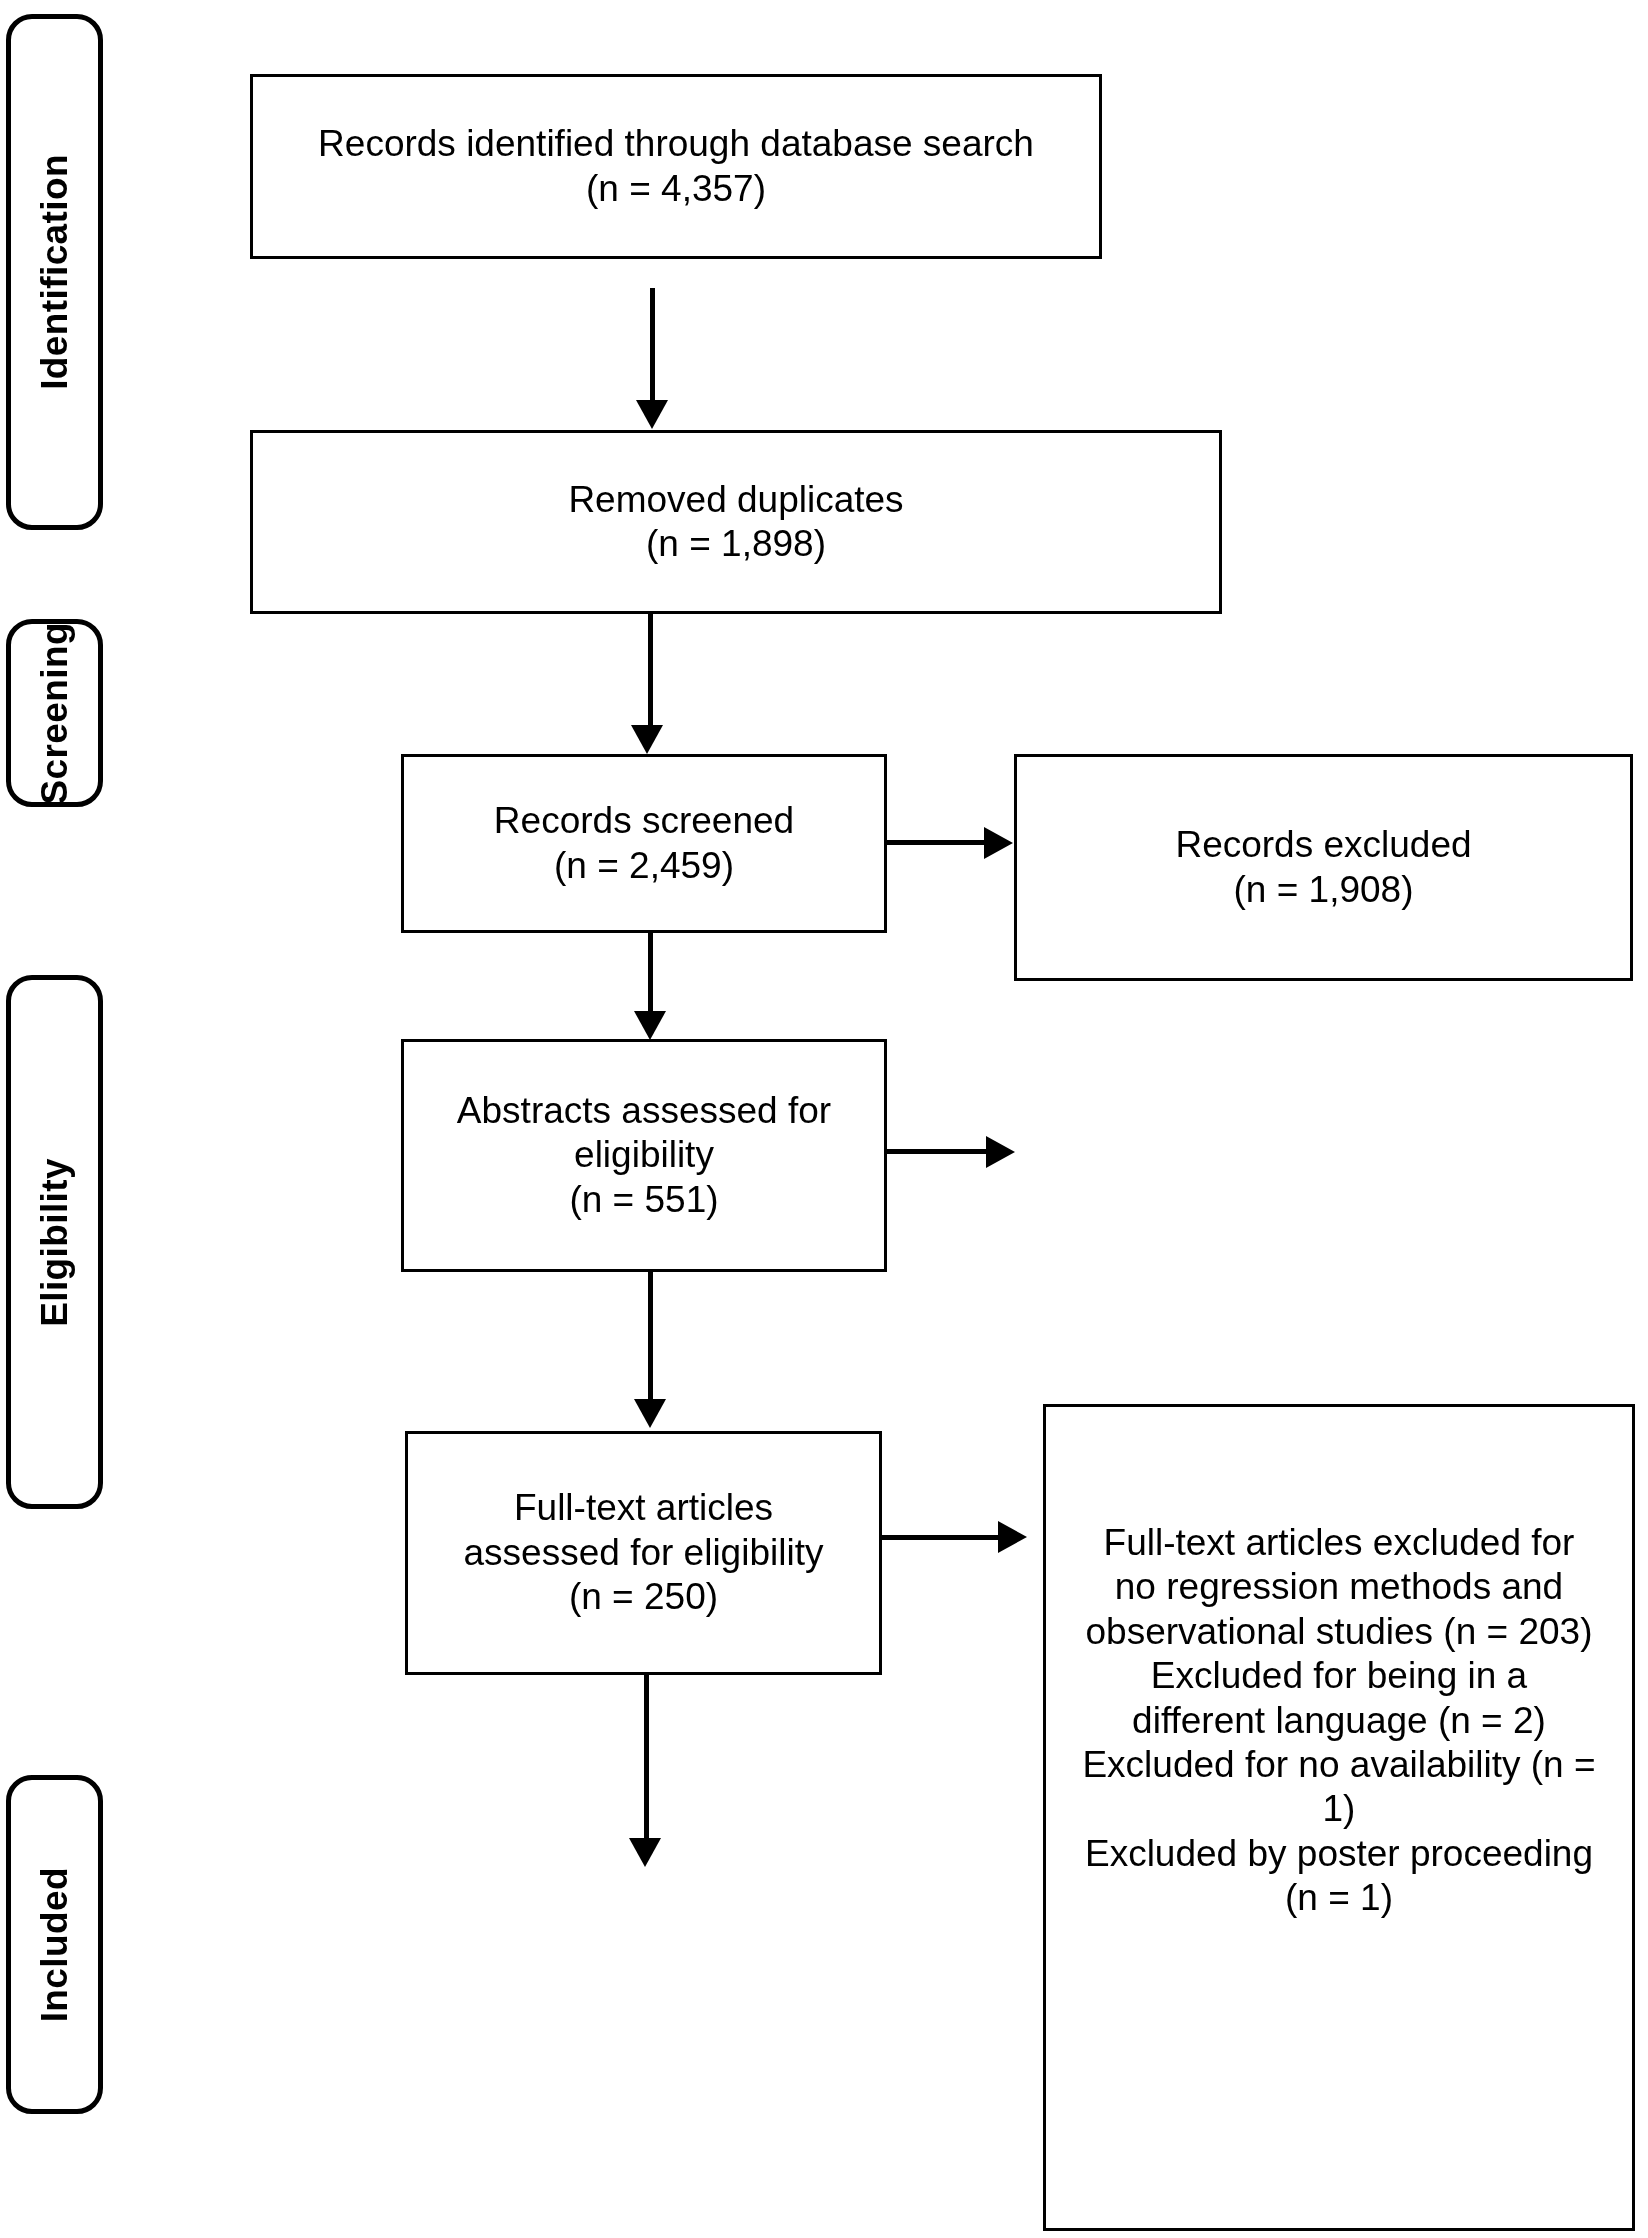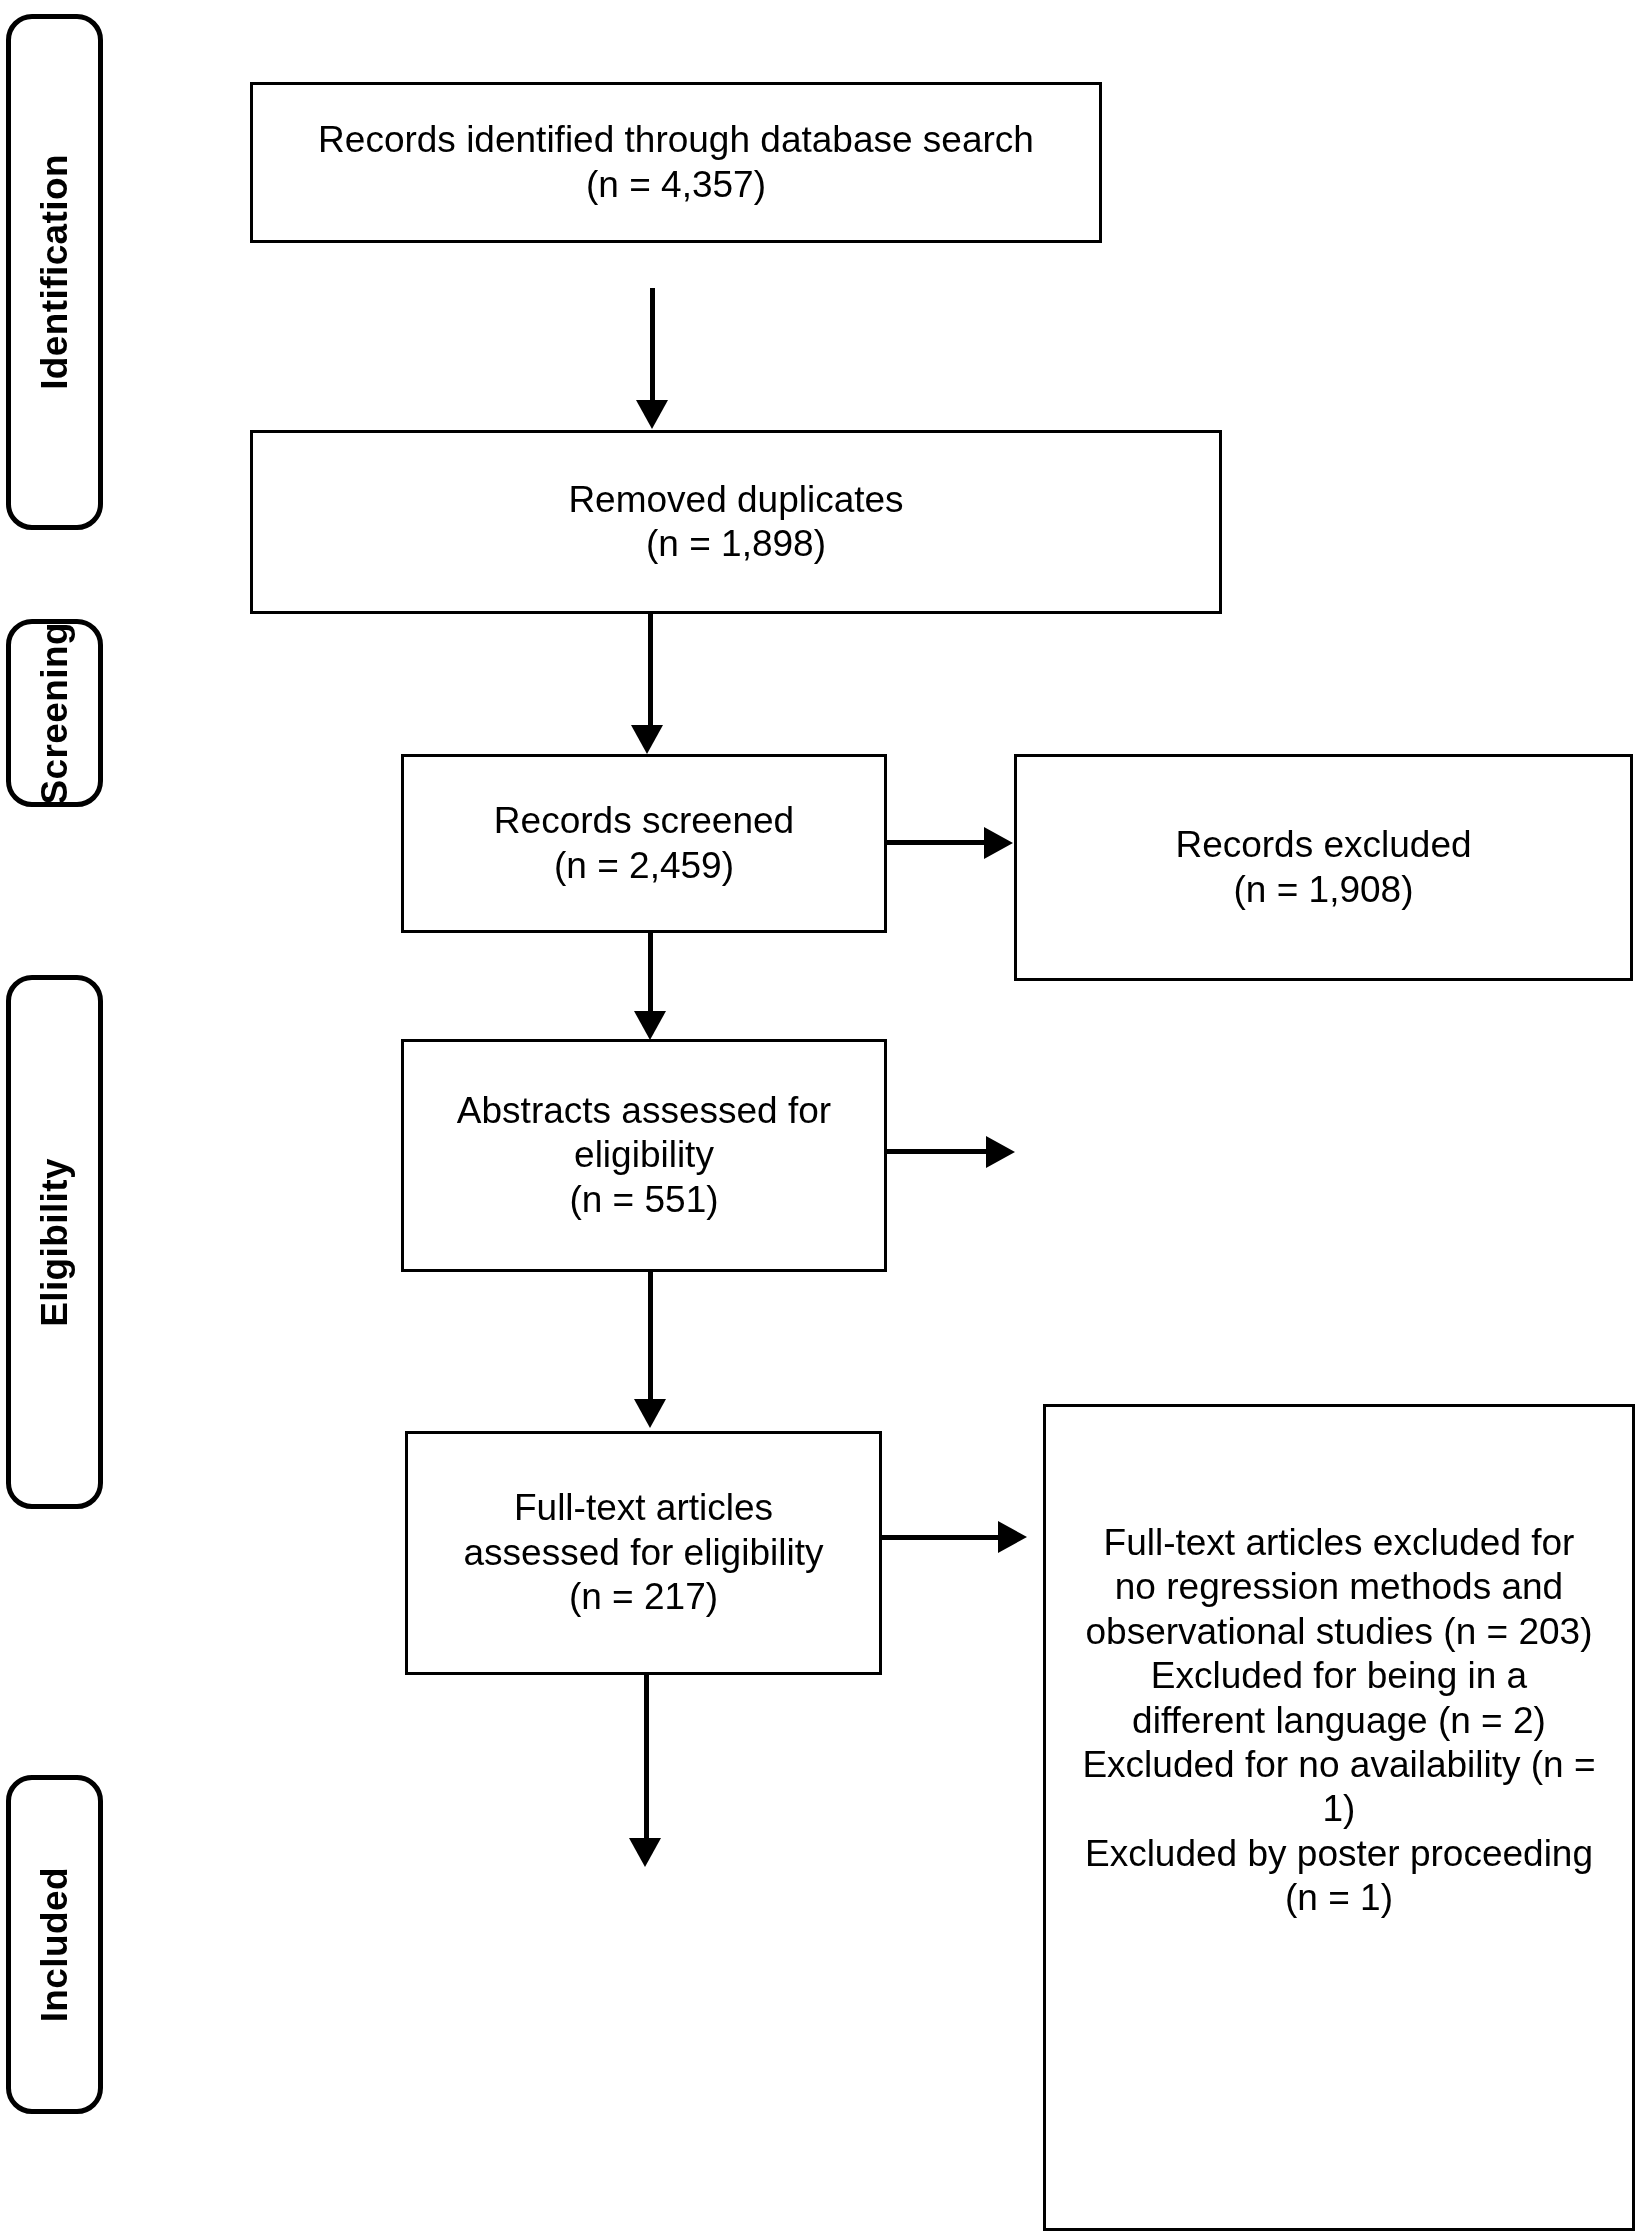--- a/index.html
+++ b/index.html
@@ -106,21 +106,21 @@
   </div>
 
   <div class="stage-box" style="left:6px; top:975px; width:97px; height:534px;">
     <span class="stage-label">Eligibility</span>
   </div>
 
   <div class="stage-box" style="left:6px; top:1775px; width:97px; height:339px;">
     <span class="stage-label">Included</span>
   </div>
 
-  <div class="flow-box" style="left:250px; top:82px; width:852px; height:161px;">
+  <div class="flow-box" style="left:250px; top:74px; width:852px; height:185px;">
     <div class="flow-text">Records identified through database search
 (n = 4,357)</div>
   </div>
 
   <div class="v-line" style="left:650px; top:288px; height:114px;"></div>
   <div class="arrow-down" style="left:636px; top:400px;"></div>
 
   <div class="flow-box" style="left:250px; top:430px; width:972px; height:184px;">
     <div class="flow-text">Removed duplicates
 (n = 1,898)</div>
@@ -154,21 +154,21 @@
   <div class="h-line" style="left:887px; top:1149px; width:115px;"></div>
   <div class="arrow-right" style="left:986px; top:1136px;"></div>
 
 
   <div class="v-line" style="left:648px; top:1272px; height:130px;"></div>
   <div class="arrow-down" style="left:634px; top:1399px;"></div>
 
   <div class="flow-box" style="left:405px; top:1431px; width:477px; height:244px;">
     <div class="flow-text">Full-text articles
 assessed for eligibility
-(n = 217)</div>
+(n = 250)</div>
   </div>
 
   <div class="h-line" style="left:882px; top:1535px; width:121px;"></div>
   <div class="arrow-right" style="left:998px; top:1521px;"></div>
 
   <div class="flow-box topalign" style="left:1043px; top:1398px; width:592px; height:827px;">
     <div class="flow-text">Full-text articles excluded for
 no regression methods and
 observational studies (n = 203)
 Excluded for being in a

